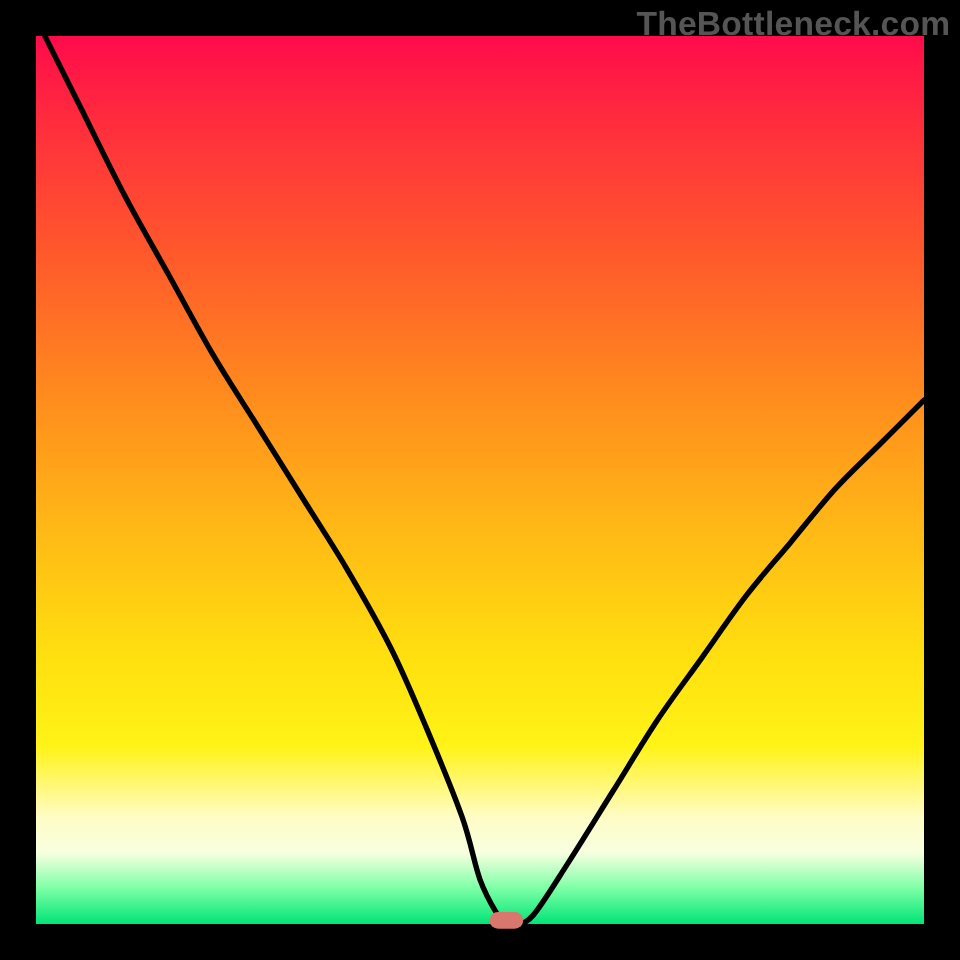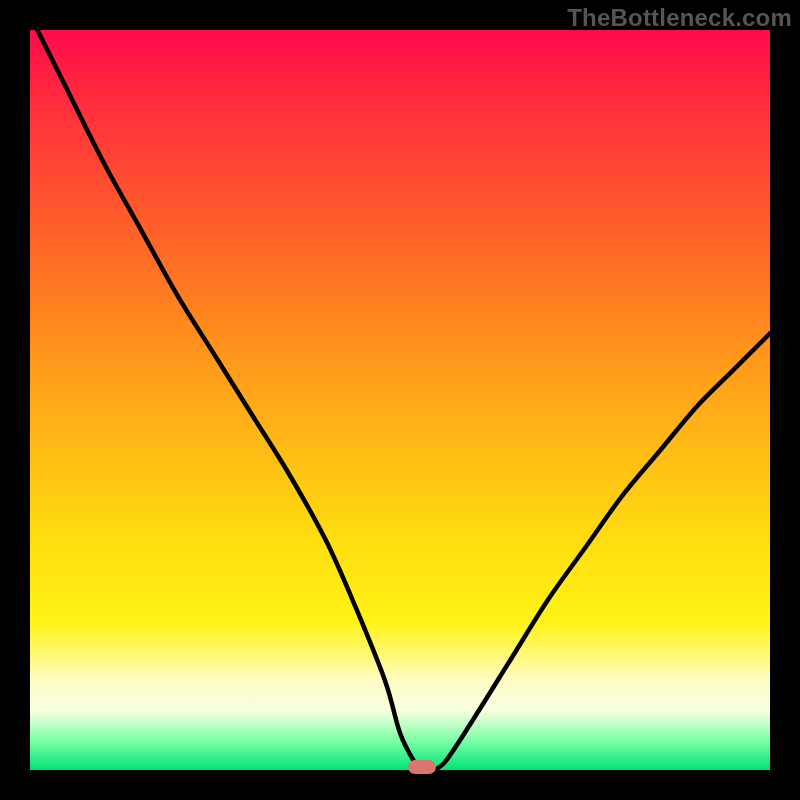--- a/index.html
+++ b/index.html
@@ -14,21 +14,21 @@
     position: relative;
     width: 800px;
     height: 800px;
     background: #000;
   }
   .attribution {
     position: absolute;
     top: 4px;
     right: 8px;
     color: #555;
-    font-size: 24px;
+    font-size: 28px;
     font-weight: bold;
     letter-spacing: 0.2px;
     z-index: 5;
   }
   .plot-area {
     position: absolute;
     left: 30px;
     top: 30px;
     width: 740px;
     height: 740px;

